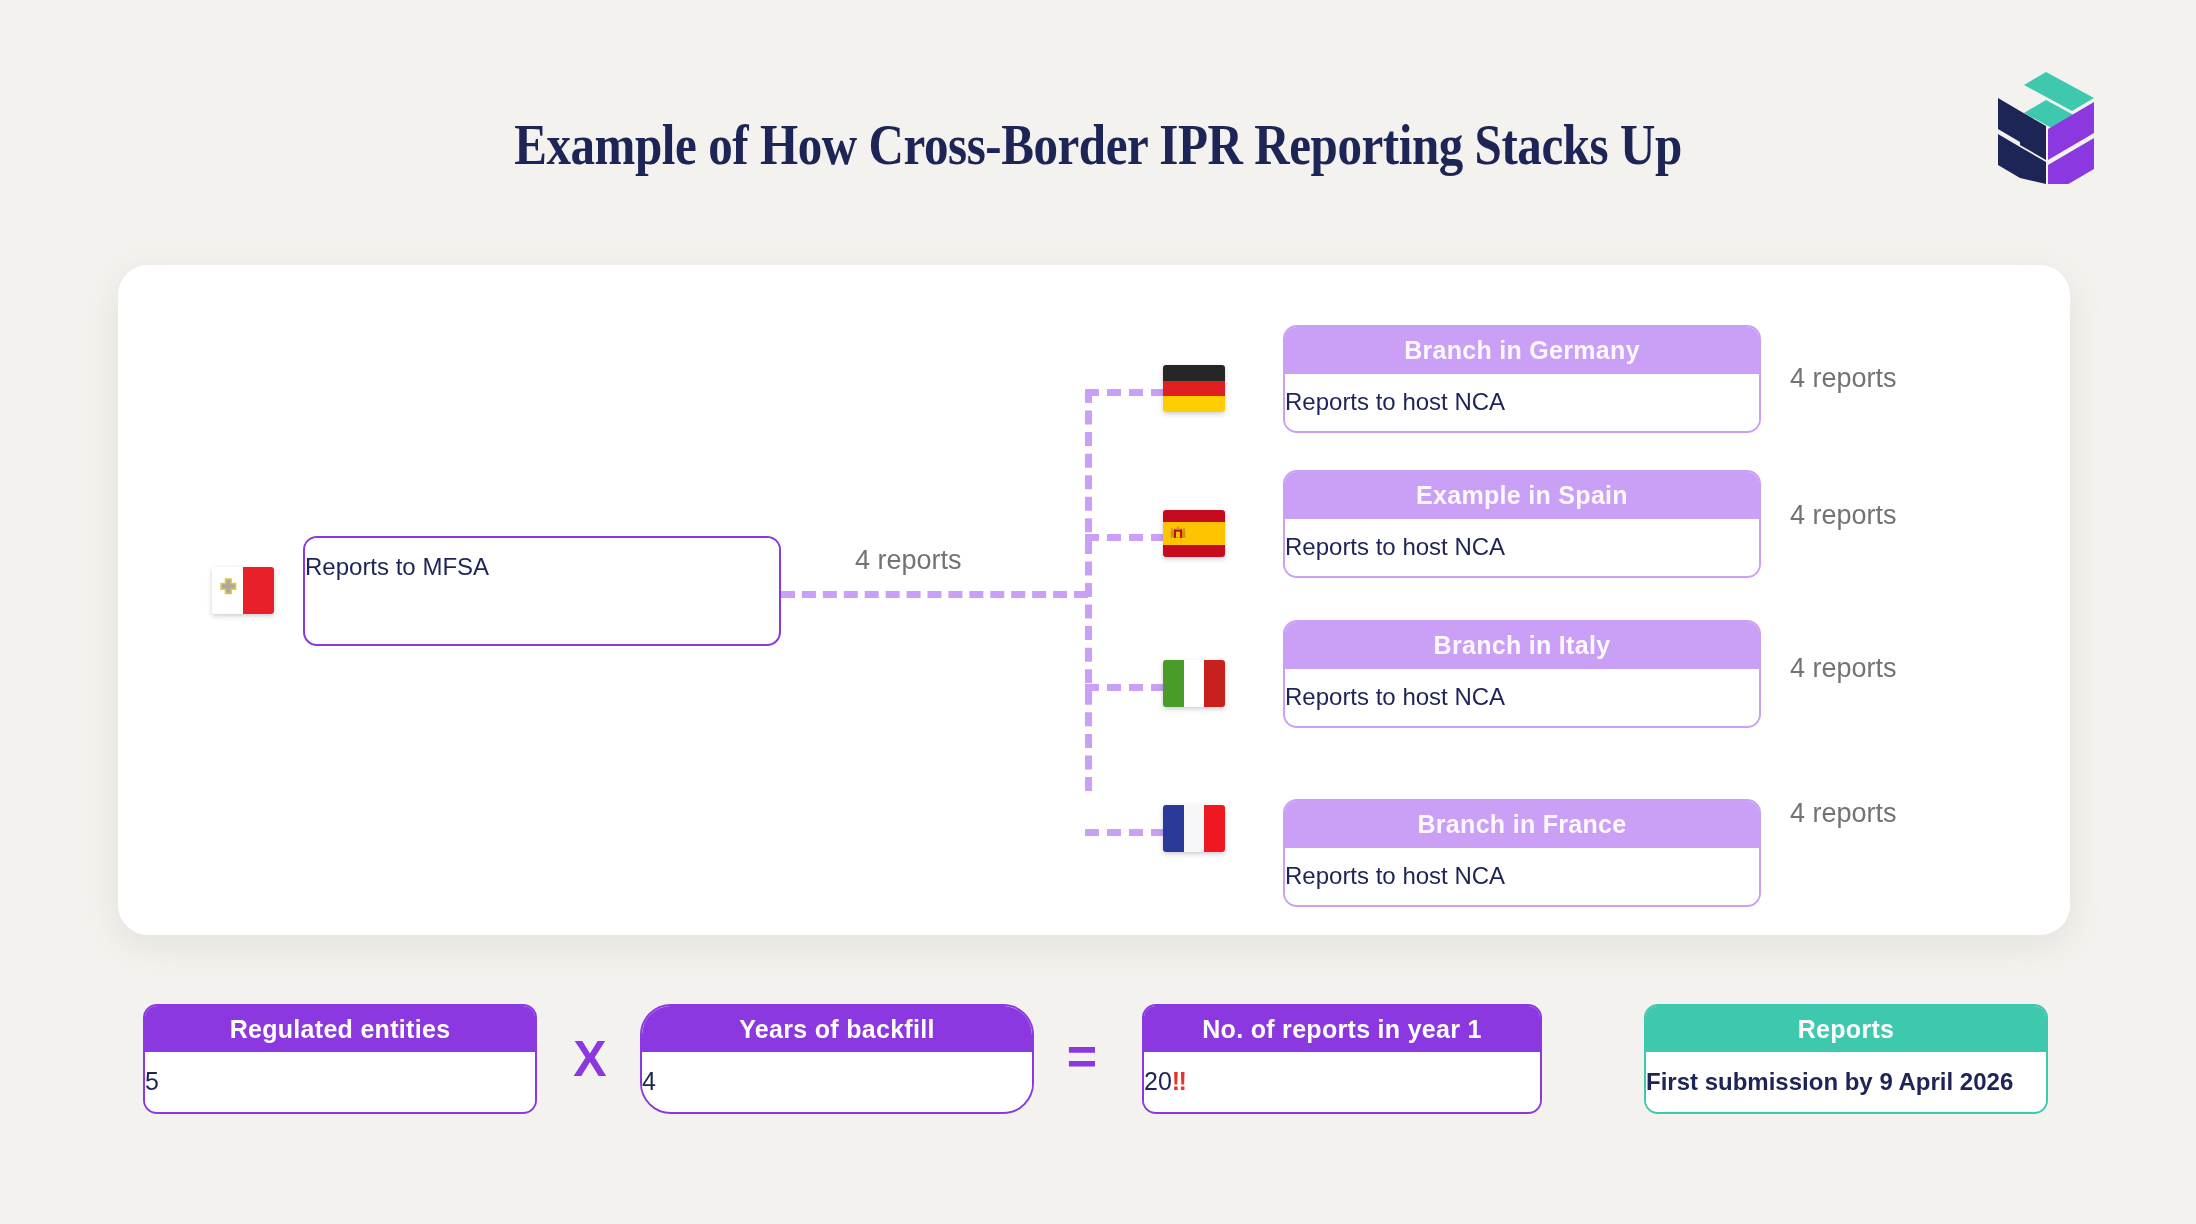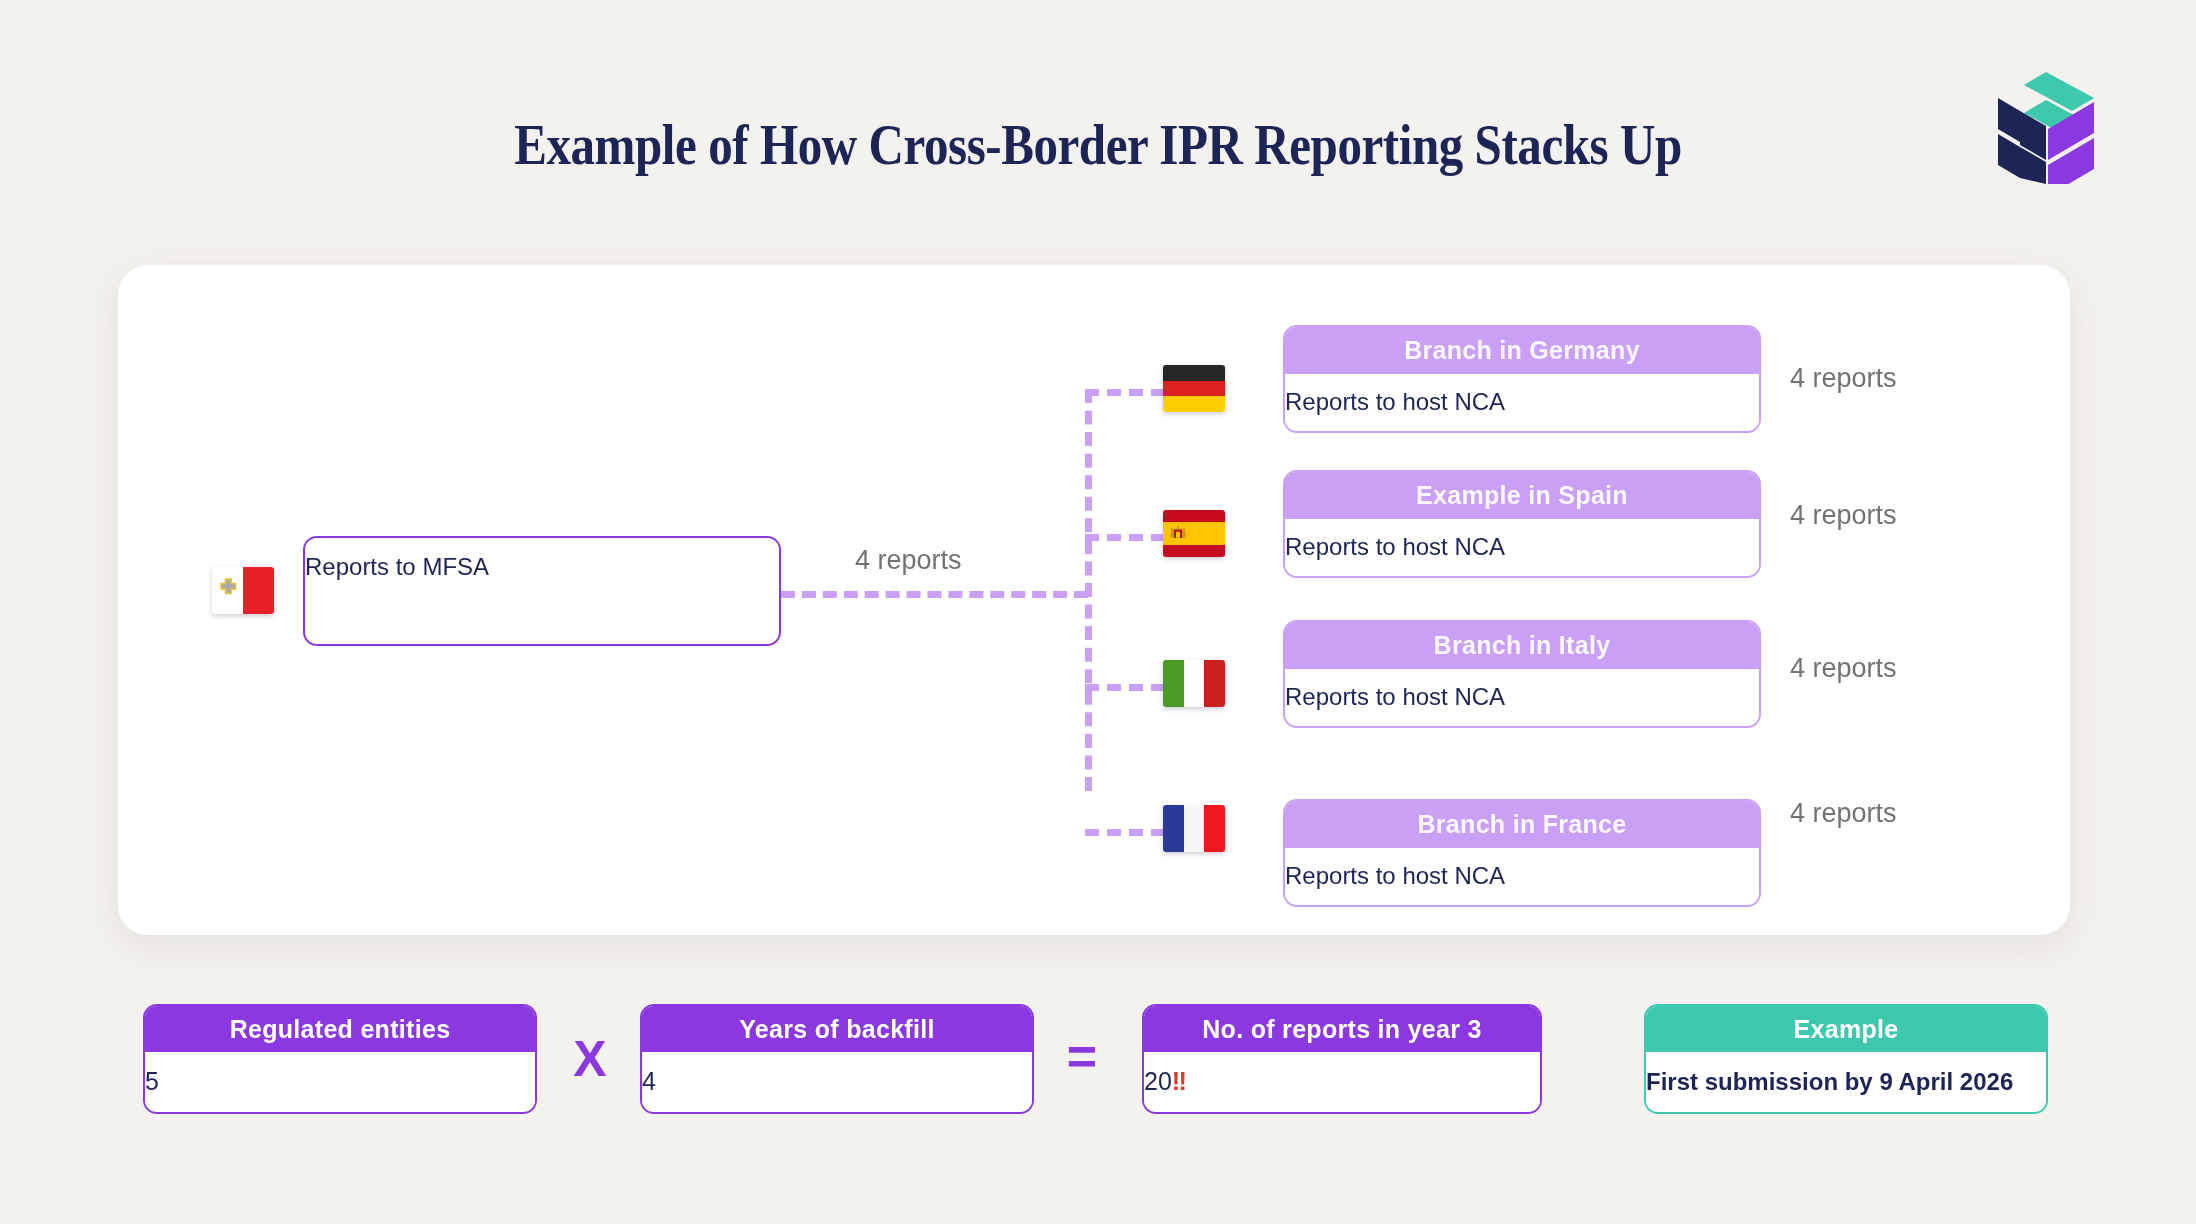--- a/index.html
+++ b/index.html
@@ -183,21 +183,21 @@
     line-height: 46px;
     font-size: 25px;
     background: #8B38E0;
   }
   .formula-card .node-body {
     height: 59px;
     line-height: 59px;
     font-size: 25px;
   }
   #formula-entities { left: 143px; width: 394px; }
-  #formula-backfill { left: 640px; width: 394px; }
+  #formula-backfill { left: 640px; width: 394px; border-radius: 31px; }
   #formula-result   { left: 1142px; width: 400px; }
 
   .formula-op {
     position: absolute;
     font-weight: bold;
     color: #8B38E0;
     text-align: center;
   }
   #op-multiply { left: 560px; top: 1030px; width: 60px; font-size: 50px; }
   #op-equals   { left: 1052px; top: 1026px; width: 60px; font-size: 52px; }
@@ -334,22 +334,22 @@
 <div class="formula-op" id="op-multiply">X</div>
 
 <div class="formula-card" id="formula-backfill">
   <div class="node-head">Years of backfill</div>
   <div class="node-body">4</div>
 </div>
 
 <div class="formula-op" id="op-equals">=</div>
 
 <div class="formula-card" id="formula-result">
-  <div class="node-head">No. of reports in year 3</div>
+  <div class="node-head">No. of reports in year 1</div>
   <div class="node-body">
     <span>20</span><span class="emoji-bang">‼</span>
   </div>
 </div>
 
 <div id="deadline-card">
-  <div class="node-head">Example</div>
+  <div class="node-head">Reports</div>
   <div class="node-body">First submission by 9 April 2026</div>
 </div>
 
 </body></html>

